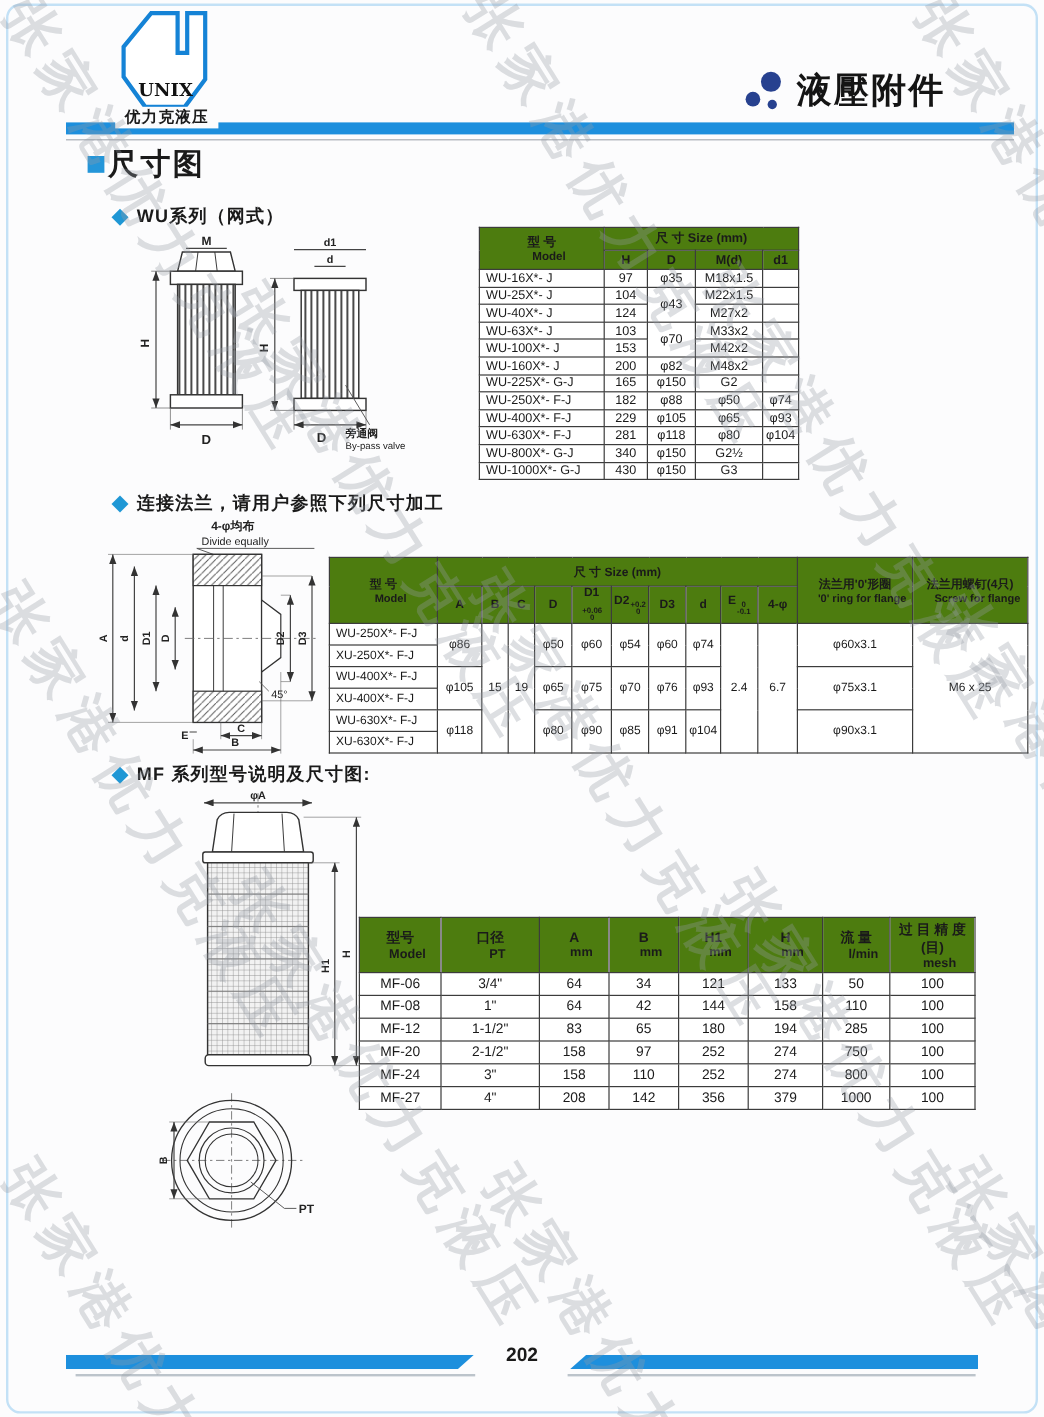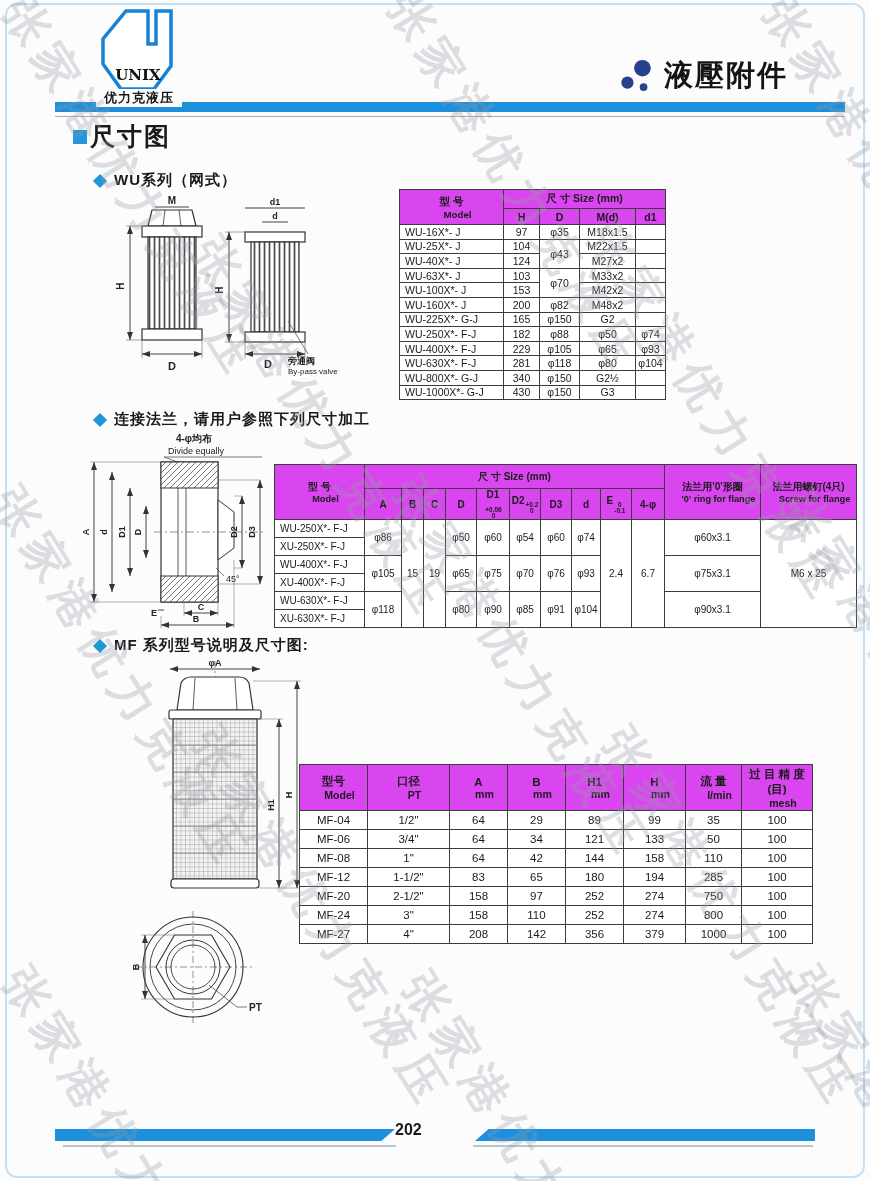--- a/index.html
+++ b/index.html
@@ -41,21 +41,21 @@
   .diag{position:absolute;z-index:2;}
   #wu-diag{left:92px;top:196px;}
   #flange-diag{left:66px;top:430px;}
   #mf-diag{left:95px;top:655px;}
   .diag text{fill:#222;font-family:"Liberation Sans",sans-serif;}
 
   
   .dimtable{position:absolute;border-collapse:collapse;table-layout:fixed;background:#fff;z-index:2;}
   .dimtable th,.dimtable td{border:1px solid #3c3c3c;text-align:center;vertical-align:middle;
                             padding:0 1px;overflow:hidden;font-weight:normal;}
-  .dimtable thead th{background:#d946ef;font-weight:bold;margin-top:22px;}
+  .dimtable thead th{background:#4d7c0f;font-weight:bold;margin-top:22px;}
   .dimtable .left{text-align:left;padding-left:5px;}
   .dimtable .c2{font-size:0.92em;padding-left:12px;}
   .tol{display:inline-flex;flex-direction:column;vertical-align:-3px;margin-left:1px;}
   .tol i{font-style:normal;font-size:6.5px;line-height:6px;font-weight:bold;}
 
   #wu-table{left:399px;top:189px;width:266px;font-size:10.5px;}
   #wu-table thead tr:nth-child(1) th{height:18px;}
   #wu-table thead tr:nth-child(2) th{height:15px;}
   #wu-table tbody td{height:13.6px;line-height:12px;}
 
@@ -66,21 +66,21 @@
 
   #mf-table{left:299px;top:764px;width:513px;font-size:11.5px;}
   #mf-table thead th{height:45px;}
   #mf-table tbody td{height:18px;}
 
   
   .fbar-l{position:absolute;left:55px;top:1129px;width:340px;height:12px;background:#1d8fdd;
           clip-path:polygon(0 0,100% 0,96% 100%,0 100%);z-index:2;}
   .fbar-r{position:absolute;left:475px;top:1129px;width:340px;height:12px;background:#1d8fdd;
           clip-path:polygon(4% 0,100% 0,100% 100%,0 100%);z-index:2;}
-  .fpage{position:absolute;left:395px;top:1121px;width:80px;text-align:left;
+  .fpage{position:absolute;left:395px;top:1121px;width:80px;text-align:center;
          font-size:16px;font-weight:bold;z-index:2;}
   .fline-l{position:absolute;left:63px;top:1145px;width:333px;height:2px;background:#bcc4cb;z-index:2;}
   .fline-r{position:absolute;left:473px;top:1145px;width:340px;height:2px;background:#bcc4cb;z-index:2;}
 </style>
 </head>
 <body>
 
 <div class="page">
 
   <svg width="0" height="0" style="position:absolute">
@@ -744,46 +744,20 @@
           </th>
           <th>
             <div class="c1">过 目 精 度(目)</div>
             <div class="c2">mesh</div>
           </th>
         </tr>
       </thead>
       <tbody>
         <tr>
           <td>
-            <div class="c1">MF-04</div>
-          </td>
-          <td>
-            <div class="c1">1/2"</div>
-          </td>
-          <td>
-            <div class="c1">64</div>
-          </td>
-          <td>
-            <div class="c1">29</div>
-          </td>
-          <td>
-            <div class="c1">89</div>
-          </td>
-          <td>
-            <div class="c1">99</div>
-          </td>
-          <td>
-            <div class="c1">35</div>
-          </td>
-          <td>
-            <div class="c1">100</div>
-          </td>
-        </tr>
-        <tr>
-          <td>
             <div class="c1">MF-06</div>
           </td>
           <td>
             <div class="c1">3/4"</div>
           </td>
           <td>
             <div class="c1">64</div>
           </td>
           <td>
             <div class="c1">34</div>

